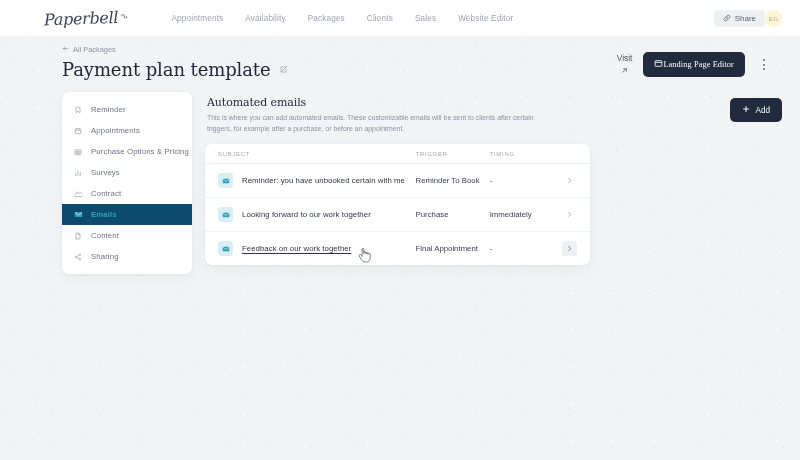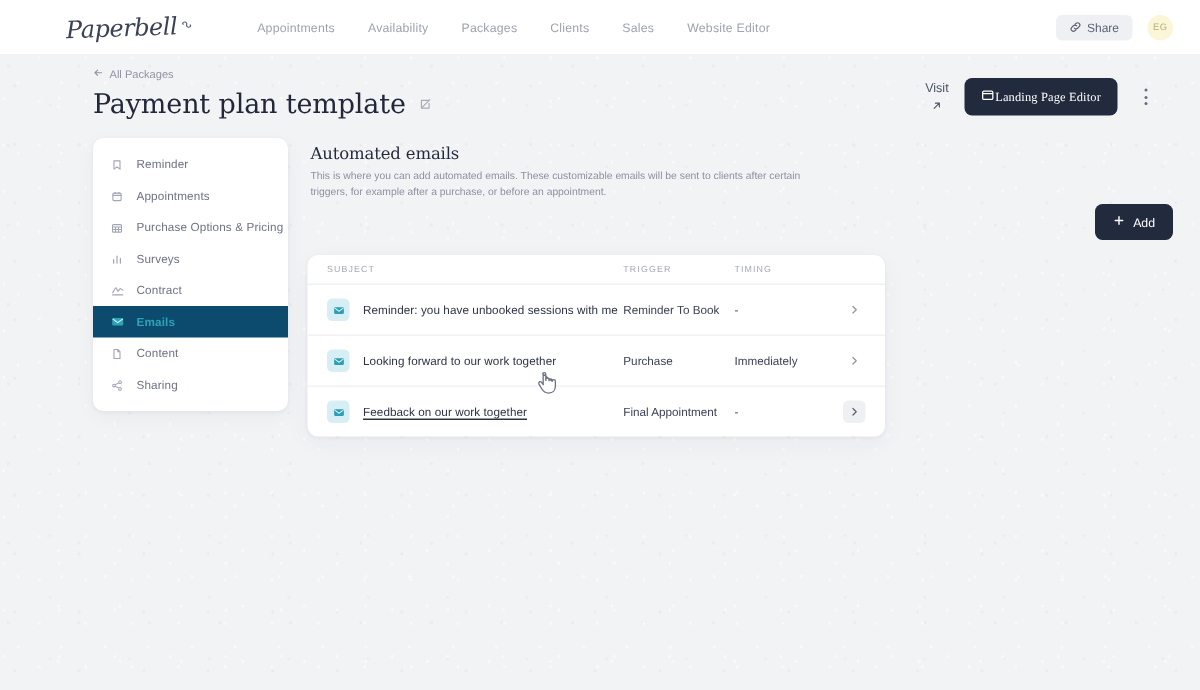--- a/index.html
+++ b/index.html
@@ -75,21 +75,20 @@
     color: #9ea3b0;
     letter-spacing: .15px;
     cursor: pointer;
     white-space: nowrap;
   }
 
   .topbar-right {
     margin-left: auto;
     display: flex;
     align-items: center;
-    gap: 10px;
     padding-left: 12px;
   }
   .share-btn {
     display: flex;
     align-items: center;
     gap: 4px;
     background: #eff0f3;
     border-radius: 4px;
     padding: 4px 9px;
     font-size: 8px;
@@ -237,21 +236,20 @@
 
   
   .main {
     flex: 1;
     margin-left: 13px;
   }
   .main-head {
     display: flex;
     align-items: flex-start;
     padding: 4px 0 10px 2px;
-    flex-direction: column;
   }
   .main-head-text { flex: 1; max-width: 340px; }
   .main-title {
     font-family: "DejaVu Serif", serif;
     font-size: 11px;
     color: #232a3b;
     margin-bottom: 4px;
     letter-spacing: -.1px;
   }
   .main-desc {
@@ -566,21 +564,21 @@
       </div>
 
       <div class="row">
         <div class="cell-subject">
           <span class="mail-icon">
             <svg width="8" height="8" viewBox="0 0 16 16" fill="currentColor">
               <rect x="1.5" y="3.5" width="13" height="9" rx="1.4"></rect>
               <path d="M2 4.6L8 9l6-4.4" stroke="#d7eff4" stroke-width="1.4" fill="none" stroke-linejoin="round"></path>
             </svg>
           </span>
-          <span class="subj-text">Reminder: you have unbooked sessions with me</span>
+          <span class="subj-text">Reminder: you have unbooked certain with me</span>
         </div>
         <div class="cell-trigger">Reminder To Book</div>
         <div class="cell-timing">-</div>
         <div class="cell-chev">
           <span class="chev-box">
             <svg width="7" height="7" viewBox="0 0 16 16" fill="none" stroke="currentColor" stroke-width="1.8" stroke-linecap="round" stroke-linejoin="round">
               <path d="M6 3l5 5-5 5"></path>
             </svg>
           </span>
         </div>

